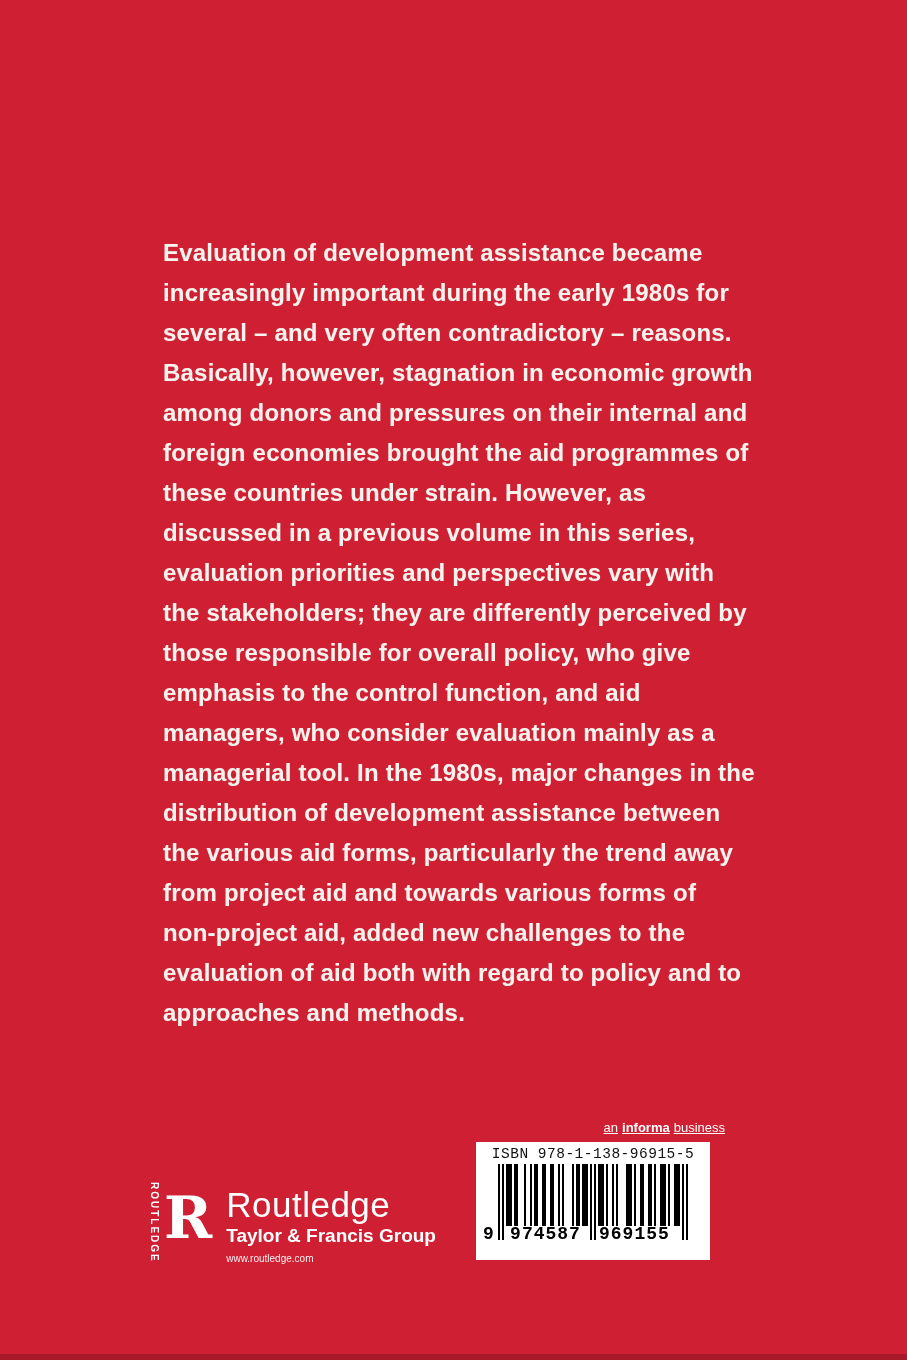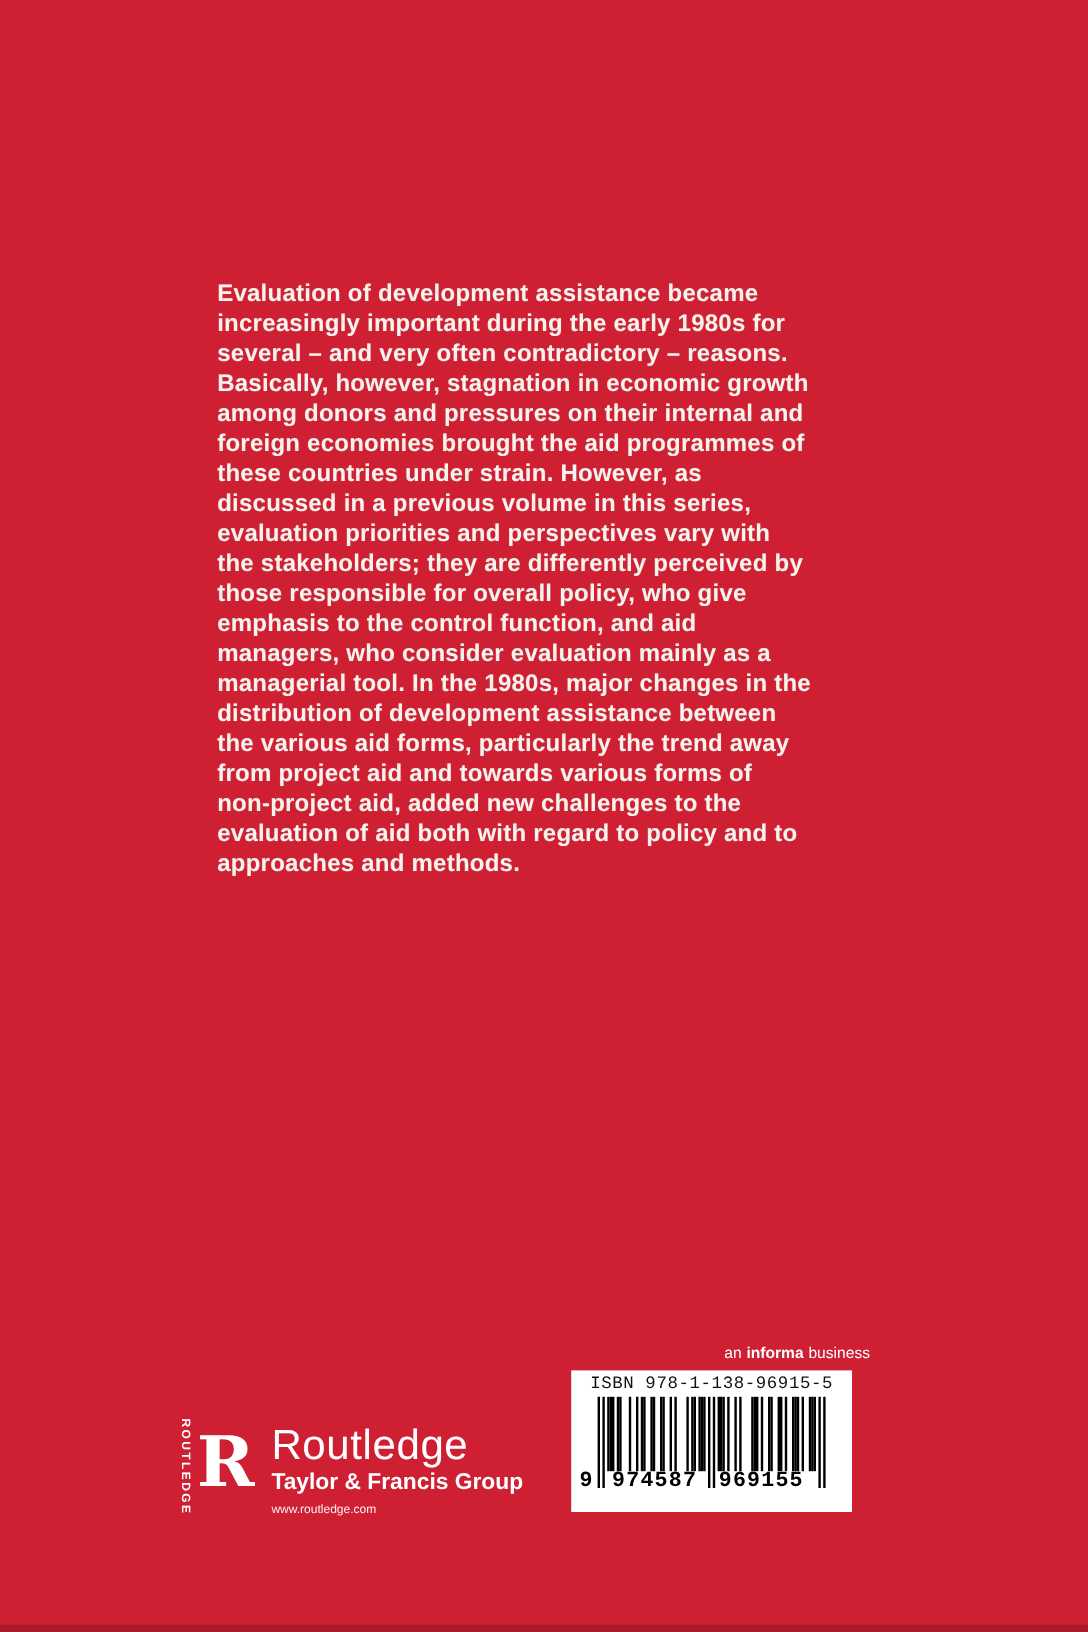--- a/index.html
+++ b/index.html
@@ -13,32 +13,32 @@
     background:var(--cover-red);
     font-family:"Liberation Sans", sans-serif;
     overflow:hidden;
   }
   .bottom-shade{
     position:absolute;left:0;bottom:0;width:100%;height:6px;
     background:rgba(0,0,0,0.18);
   }
   
   .blurb{
-    position:absolute;left:181px;top:233px;width:600px;
+    position:absolute;left:163px;top:233px;width:600px;
     color:var(--cover-text);
-    font-size:20px;line-height:25px;font-weight:bold;
+    font-size:24px;line-height:40px;font-weight:bold;
     letter-spacing:0.2px;
     white-space:pre-line;
     text-shadow:0 0 1px rgba(255,255,255,0.25);
   }
   
   .informa{
     position:absolute;top:1120px;right:182px;
     color:#FFFFFF;font-size:13px;line-height:16px;
-    display:inline-flex;gap:4px;align-items:flex-start;
+    display:inline-flex;gap:4px;align-items:flex-start;text-decoration:underline;
   }
   .informa .bold{font-weight:bold;}
   
   .barcode-box{
     position:absolute;left:476px;top:1142px;width:234px;height:118px;
     background:#FFFFFF;
   }
   .isbn-label{
     margin-top:3px;text-align:center;
     font-family:"Liberation Mono", monospace;

